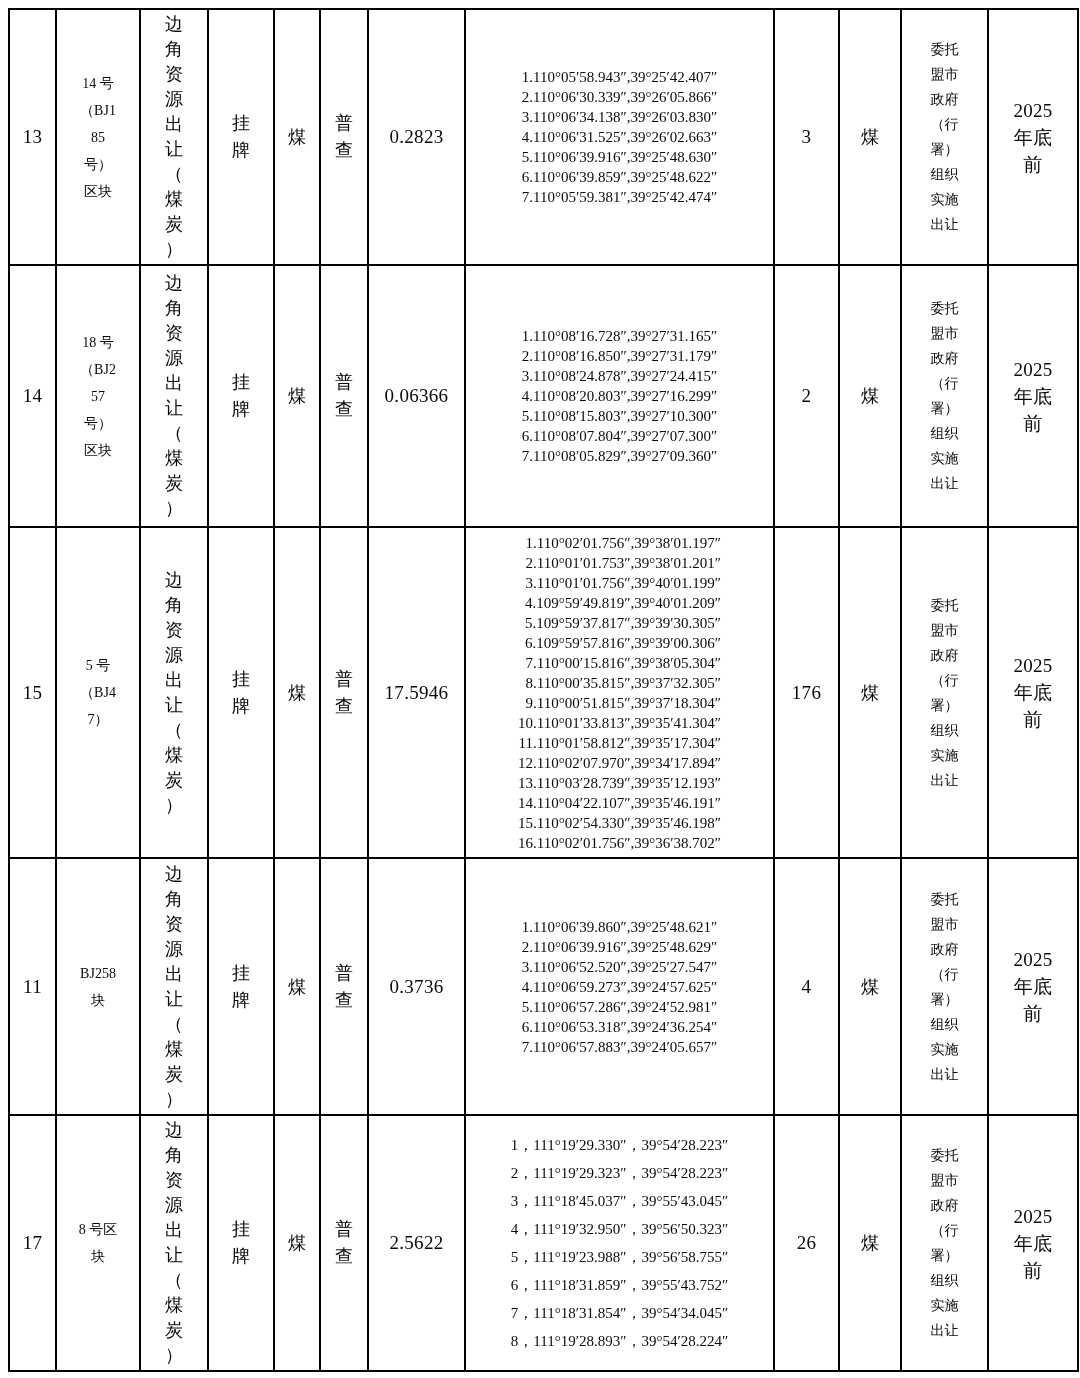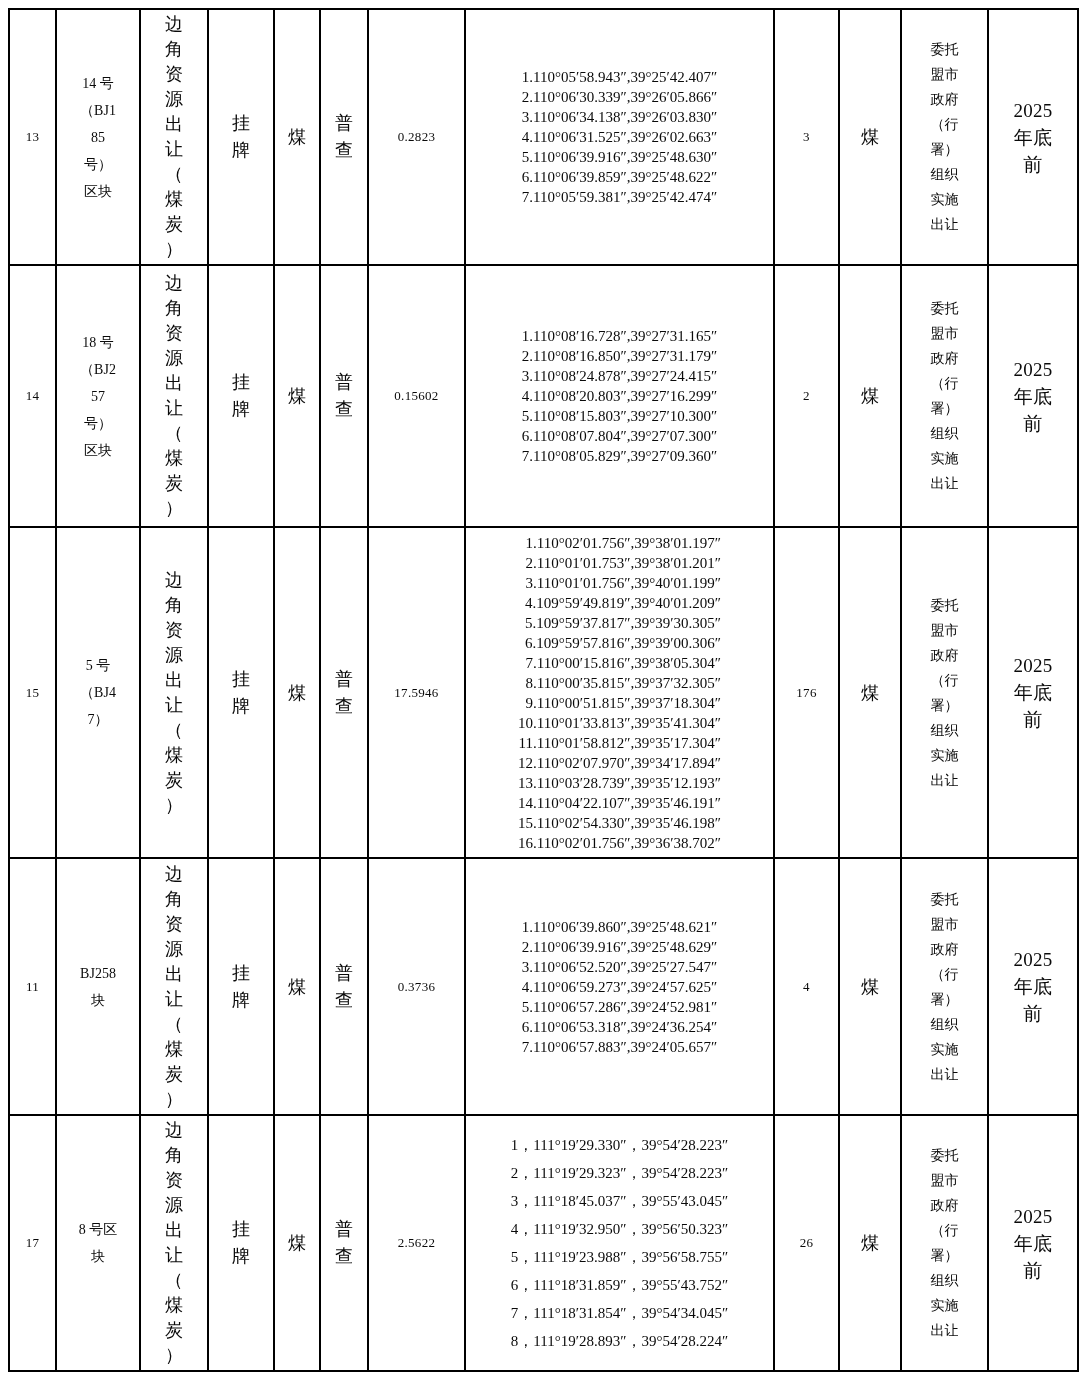--- a/index.html
+++ b/index.html
@@ -23,21 +23,21 @@
     padding:0;
     white-space:pre-line;       
     overflow:hidden;
   }
   tr.row-13{height:256px;}
   tr.row-14{height:262px;}
   tr.row-15{height:331px;}
   tr.row-16{height:257px;}
   tr.row-17{height:256px;}
 
-  td.seq,td.area,td.resource{font-size:13px;letter-spacing:.3px;}
+  td.seq,td.area,td.resource{font-size:19px;letter-spacing:.3px;}
   td.block{font-size:14px;line-height:27px;padding:0 4px;}
   td.method{font-size:18px;line-height:25px;}
   td.listing{font-size:18px;line-height:27px;}
   td.mineral,td.mineral2{font-size:18px;}
   td.survey{font-size:18px;line-height:27px;}
   td.coords{font-size:15px;line-height:20px;padding:4px 2px;}
   td.coords .coords-inner{
     display:inline-block;
     text-align:right;
     white-space:pre-line;
@@ -127,21 +127,21 @@
 让
 （
 煤
 炭
 ）</td>
       <td class="listing">挂
 牌</td>
       <td class="mineral">煤</td>
       <td class="survey">普
 查</td>
-      <td class="area">0.15602</td>
+      <td class="area">0.06366</td>
       <td class="coords"><span class="coords-inner">1.110°08′16.728″,39°27′31.165″
 2.110°08′16.850″,39°27′31.179″
 3.110°08′24.878″,39°27′24.415″
 4.110°08′20.803″,39°27′16.299″
 5.110°08′15.803″,39°27′10.300″
 6.110°08′07.804″,39°27′07.300″
 7.110°08′05.829″,39°27′09.360″</span></td>
       <td class="resource">2</td>
       <td class="mineral2">煤</td>
       <td class="impl">委托

